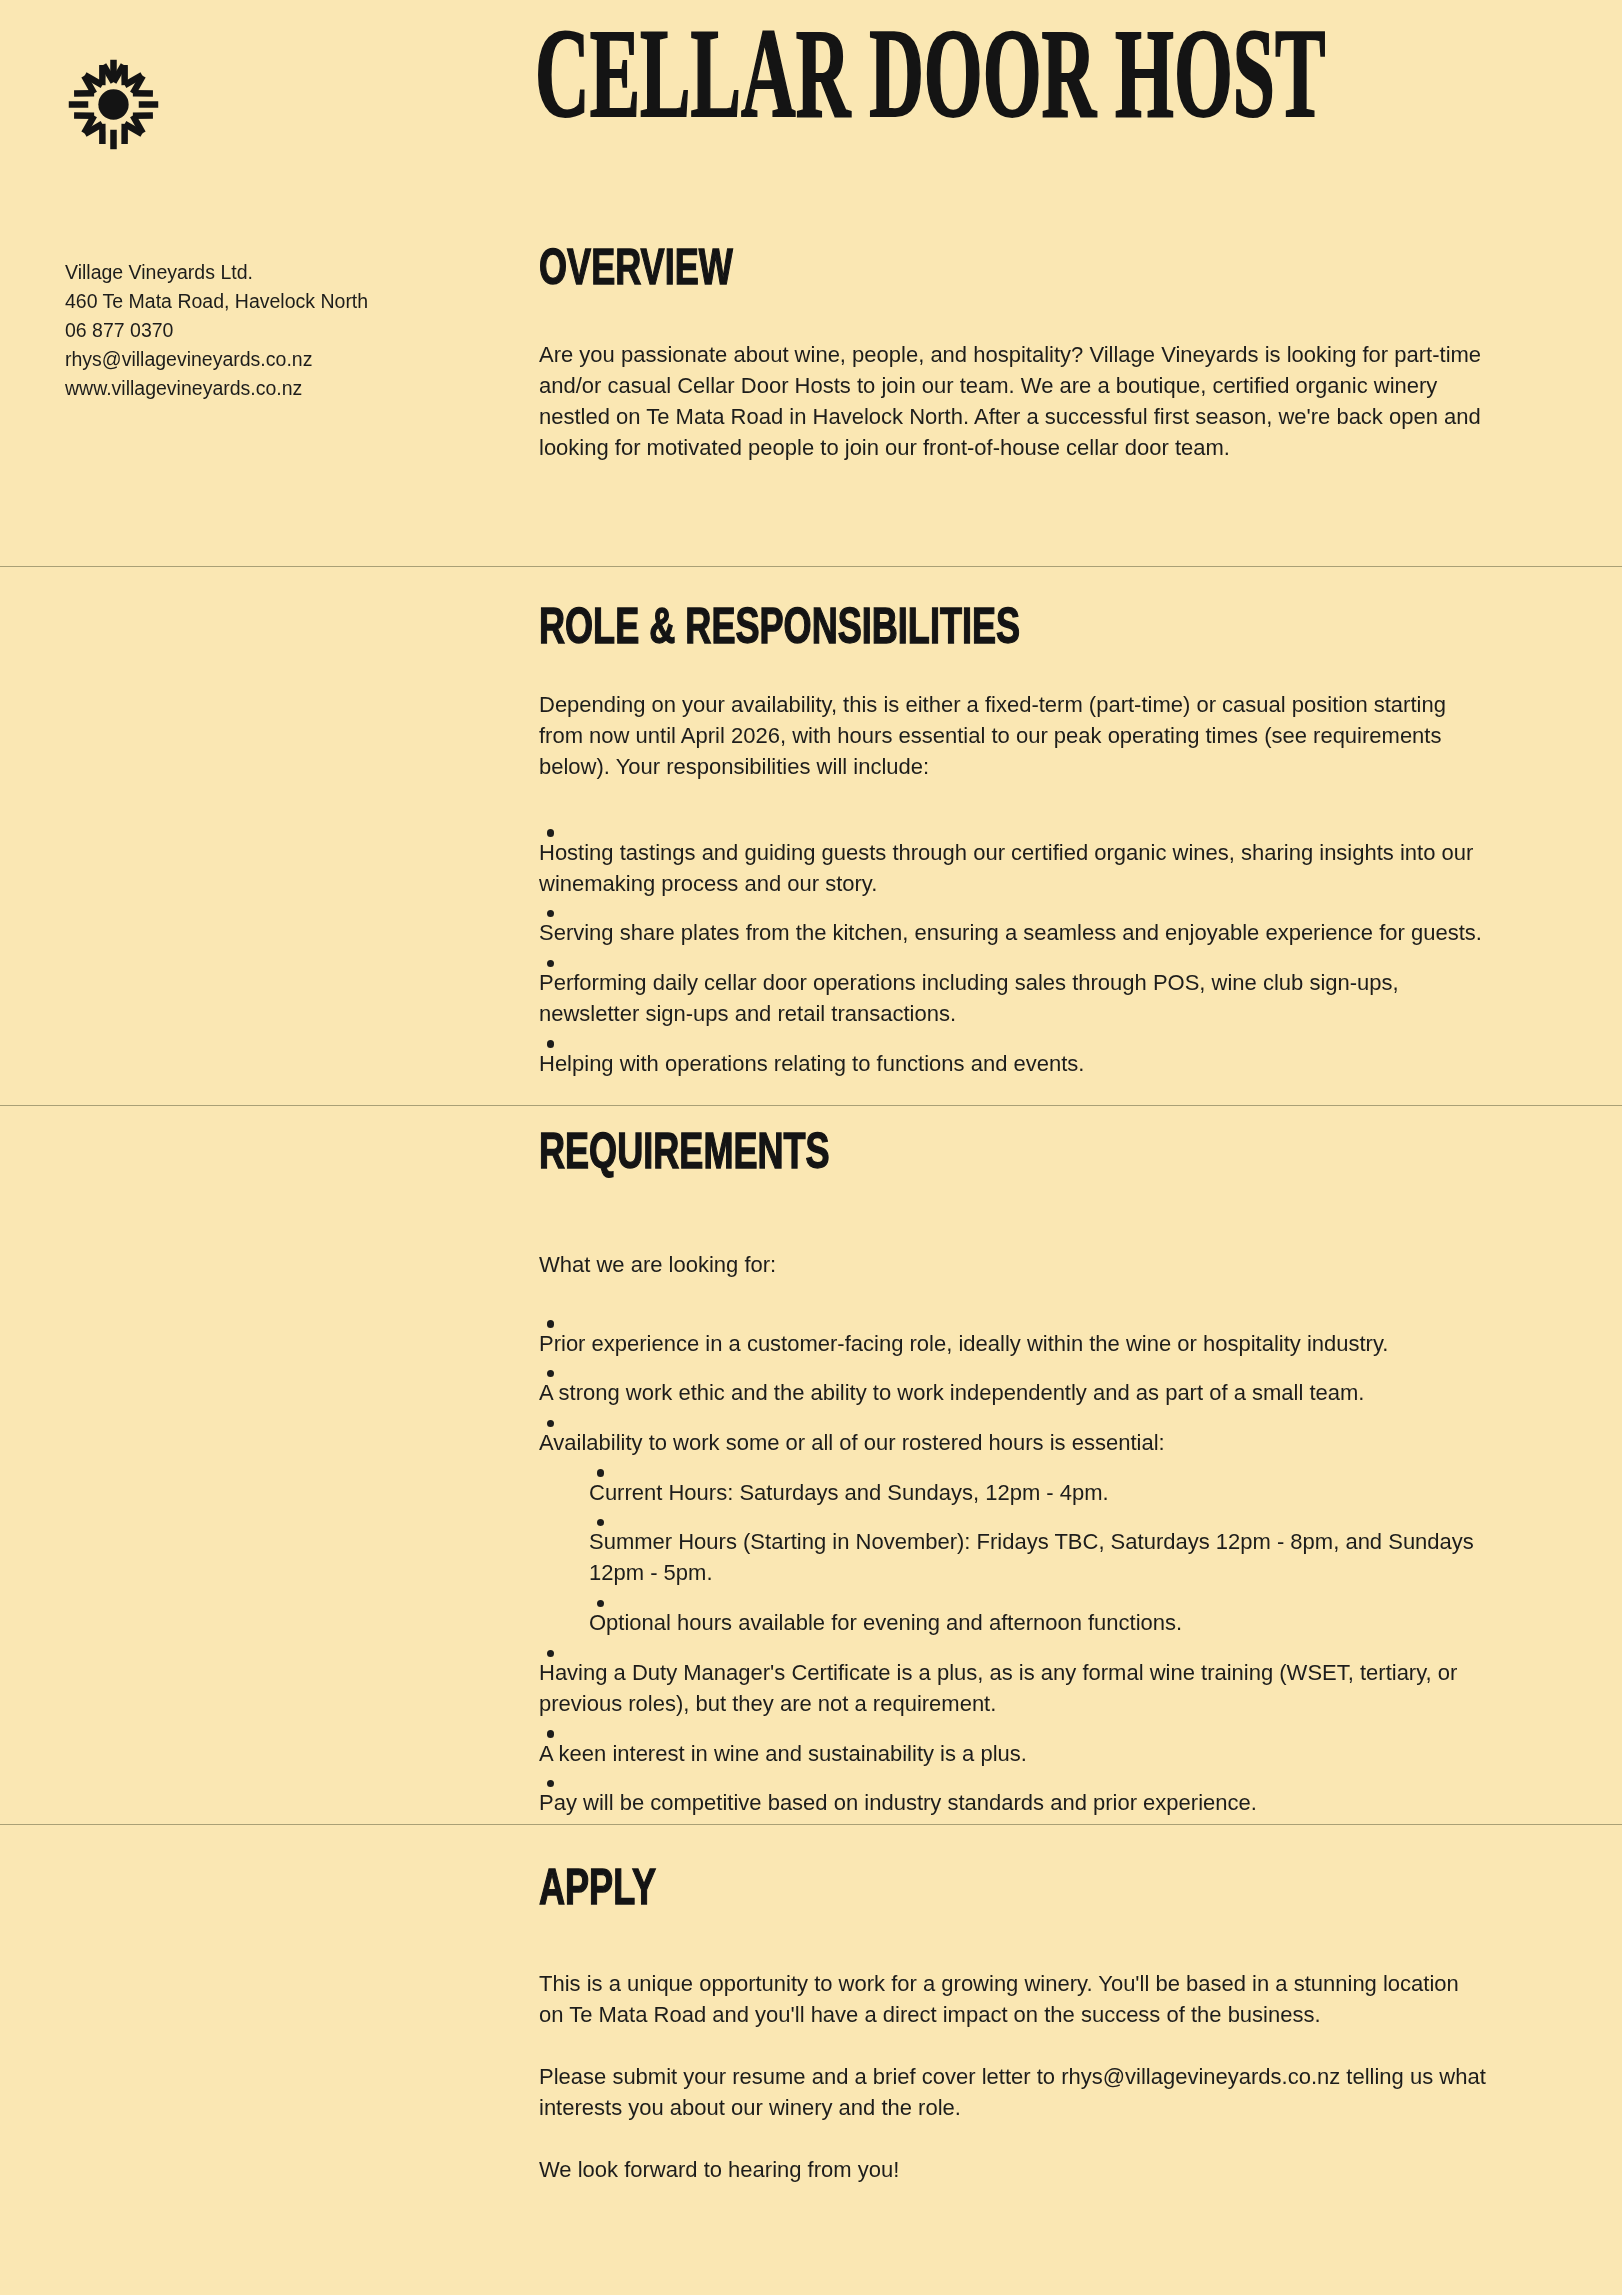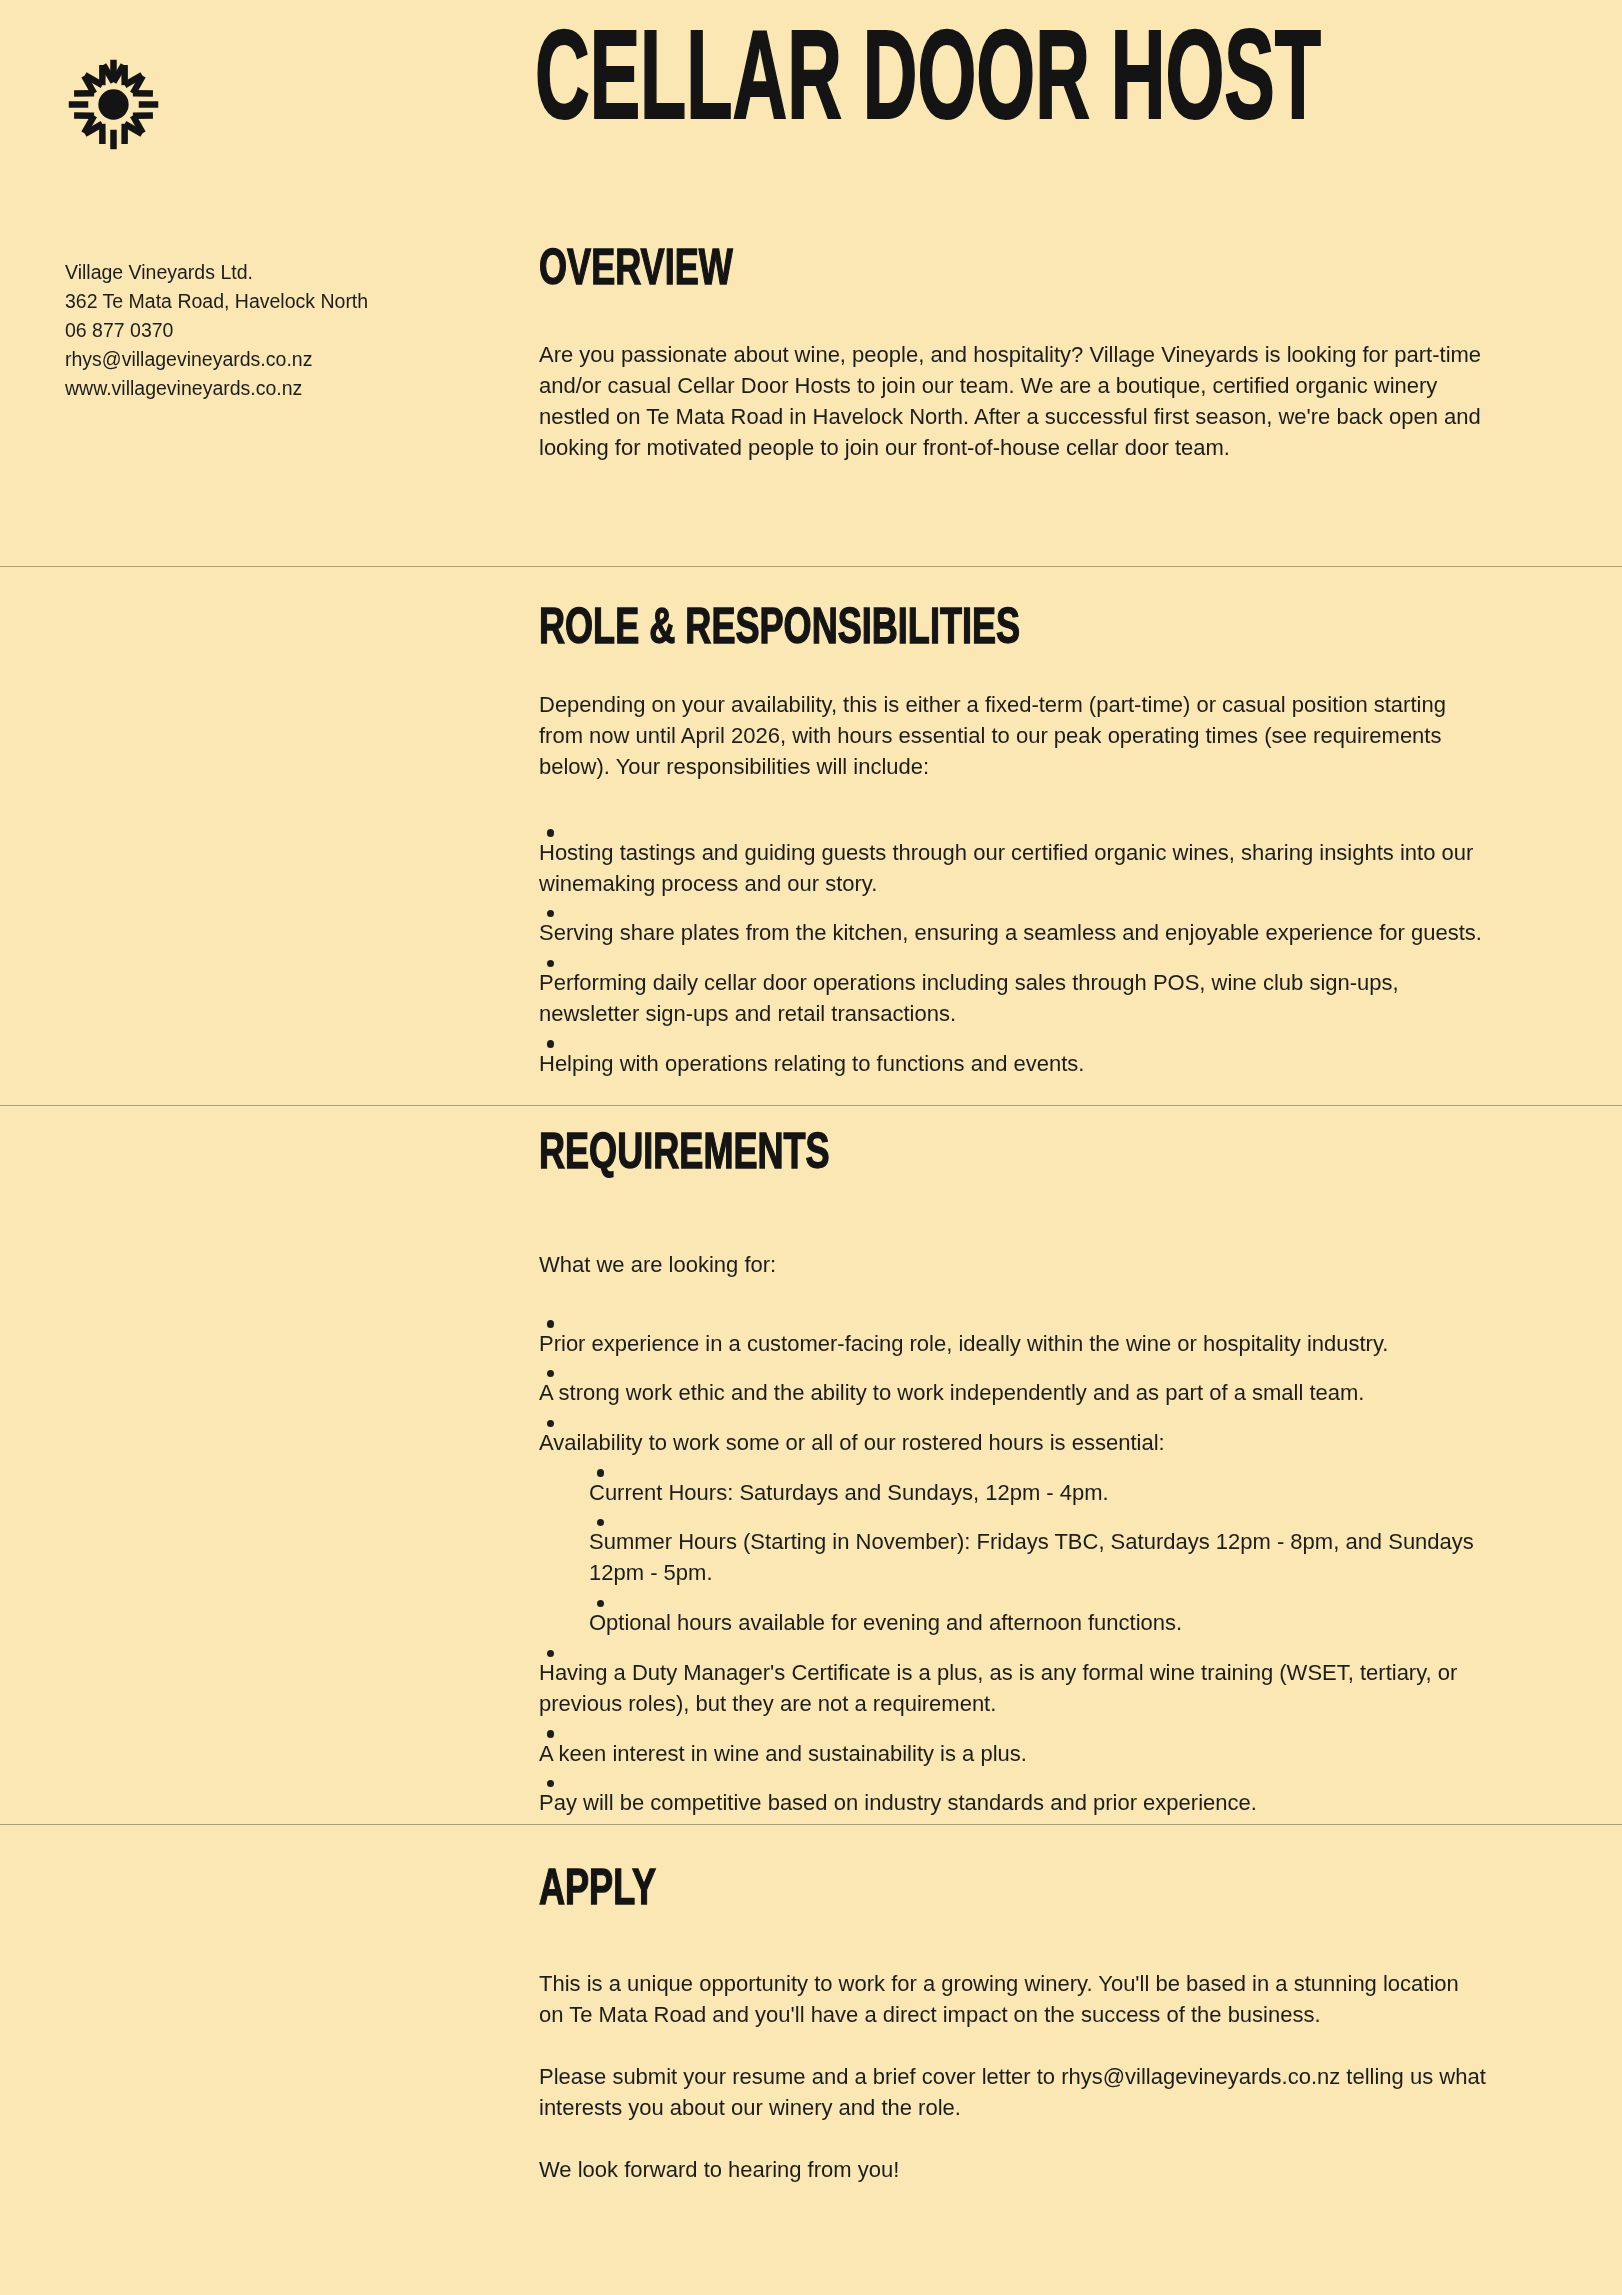--- a/index.html
+++ b/index.html
@@ -33,21 +33,21 @@
   
   .squeeze{
     display:inline-block;
     font-weight:900;
     color:var(--head);
     white-space:nowrap;
     transform-origin:left bottom;
     letter-spacing:0px;
   }
   h1,h2{margin:0;}
-  .title-block{left:535px;top:32px;width:1087px;height:122px;line-height:122px;}
+  .title-block{left:535px;top:32px;width:1087px;height:122px;line-height:122px;font-family:Liberation Serif, serif;}
   .title-block .squeeze{
     font-size:97px;line-height:122px;
     transform:scale(0.78,1.30);
     -webkit-text-stroke:1.6px var(--head);
   }
   .h2-block{height:45px;line-height:45px;}
   .h2-block .squeeze{
     font-size:41px;line-height:45px;
     transform:scale(0.88,1.22);
     -webkit-text-stroke:1.1px var(--head);
@@ -107,21 +107,21 @@
           <rect x="65.5" y="8" width="9" height="27" transform="rotate(270 70 70)"></rect>
           <circle cx="70" cy="70" r="21"></circle>
         </g>
       </svg>
     </div>
 
     <h1 class="abs title-block"><span class="squeeze">CELLAR DOOR HOST</span></h1>
 
     <address class="abs contact">
       <div>Village Vineyards Ltd.</div>
-      <div>362 Te Mata Road, Havelock North</div>
+      <div>460 Te Mata Road, Havelock North</div>
       <div>06 877 0370</div>
       <div>rhys@villagevineyards.co.nz</div>
       <div>www.villagevineyards.co.nz</div>
     </address>
 
     <h2 class="abs h2-block col" style="top:250px;"><span class="squeeze">OVERVIEW</span></h2>
 
     <p class="abs bodytext col" style="top:339px;">Are you passionate about wine, people, and hospitality? Village Vineyards is looking for part-time and/or casual Cellar Door Hosts to join our team. We are a boutique, certified organic winery nestled on Te Mata Road in Havelock North. After a successful first season, we're back open and looking for motivated people to join our front-of-house cellar door team.</p>
   </header>
 

